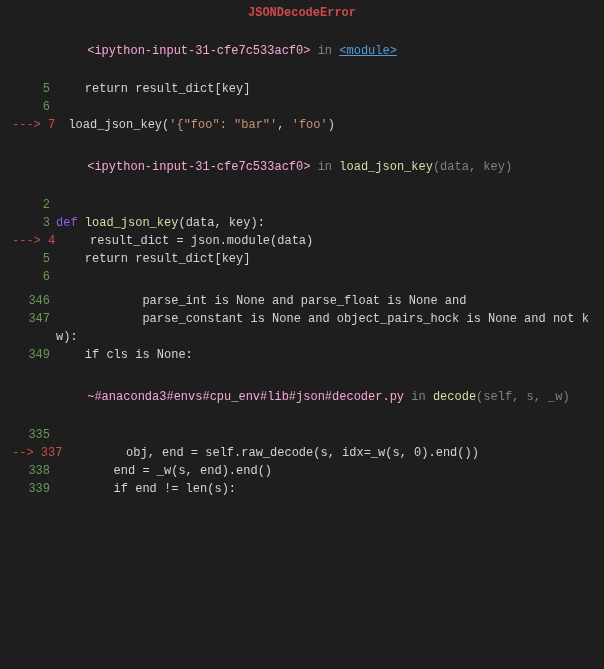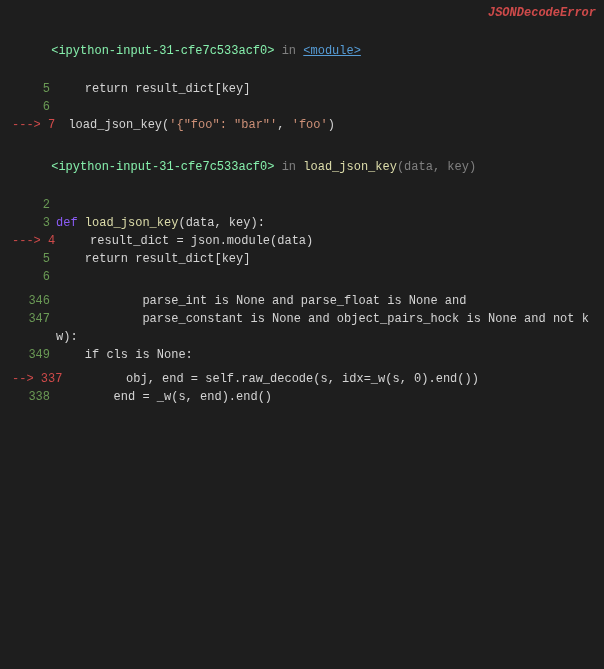--- a/index.html
+++ b/index.html
@@ -15,43 +15,43 @@
       width: 604px;
       min-height: 669px;
       overflow-x: hidden;
     }
     .traceback-container {
       padding: 6px 8px;
       background: #1e1e1e;
     }
     .header-row {
       display: flex;
-      justify-content: flex-end;
+      justify-content: center;
       margin-bottom: 4px;
-      font-style: italic;
     }
     .error-title {
       color: #ce4a4a;
       font-weight: bold;
     }
     .traceback-label {
       color: #d4d4d4;
     }
     .frame-block {
       margin-bottom: 6px;
     }
     .frame-header {
       color: #808080;
       margin-bottom: 2px;
       line-height: 1.5;
       white-space: pre-wrap;
       word-break: break-all;
     }
     .frame-header .green {
-      color: #86efac;
+      color: #f9a8d4;
+      margin-left: 36px;
     }
     .frame-header .module-name {
       color: #569cd6;
       text-decoration: underline;
     }
     .frame-header .func-name {
       color: #dcdcaa;
     }
     .code-lines {
       padding-left: 4px;
@@ -164,29 +164,40 @@
       <div class="code-line">
         <span class="line-num">349</span>
         <span class="line-content">    if cls is None:</span>
       </div>
     </div>
   </div>
 
   <div class="separator"></div>
 
   <div class="frame-block">
-    <div class="code-lines">
+    <div class="frame-header">
+      <span class="green">~#anaconda3#envs#cpu_env#lib#json#decoder.py</span><span> in </span><span class="func-name">decode</span><span>(self, s, _w)</span>
+    </div>
+    <div class="code-lines">
+      <div class="code-line">
+        <span class="line-num">335</span>
+        <span class="line-content"></span>
+      </div>
       <div class="code-line">
         <span class="line-arrow">--&gt; 337</span>
         <span class="line-content">        obj, end = self.raw_decode(s, idx=_w(s, 0).end())</span>
       </div>
       <div class="code-line">
         <span class="line-num">338</span>
         <span class="line-content">        end = _w(s, end).end()</span>
       </div>
+      <div class="code-line">
+        <span class="line-num">339</span>
+        <span class="line-content">        if end != len(s):</span>
+      </div>
     </div>
   </div>
 
   <div class="separator"></div>
 
   <div class="frame-block">
     <div class="frame-header">
       
     </div>
 

